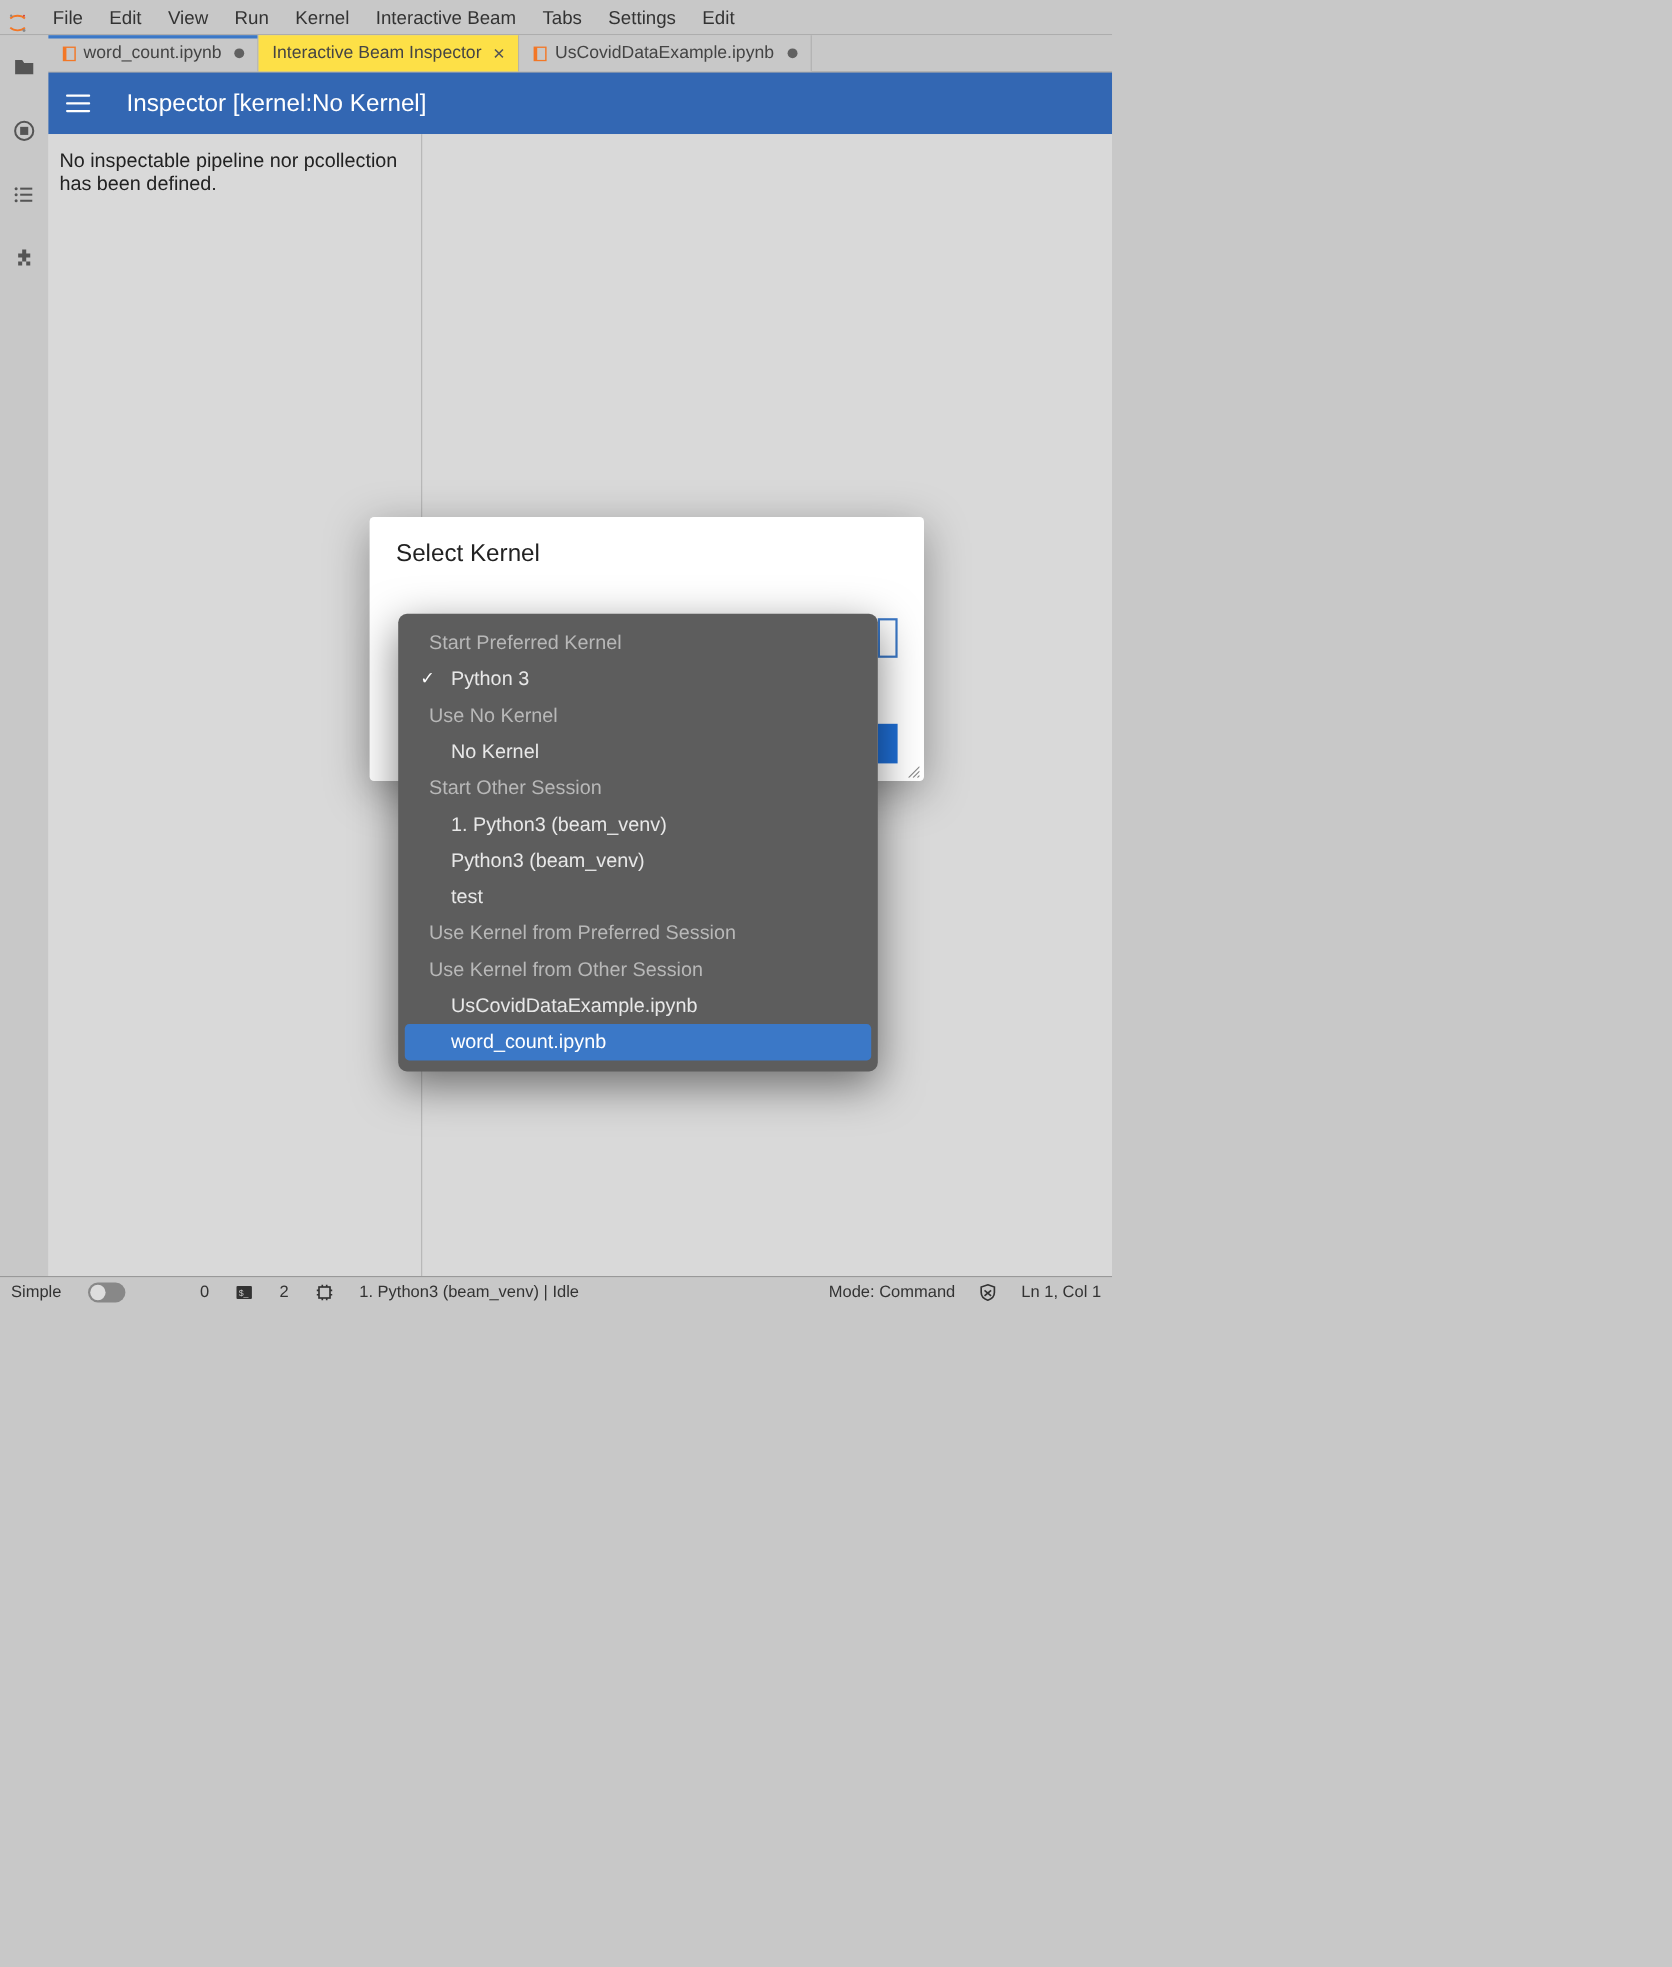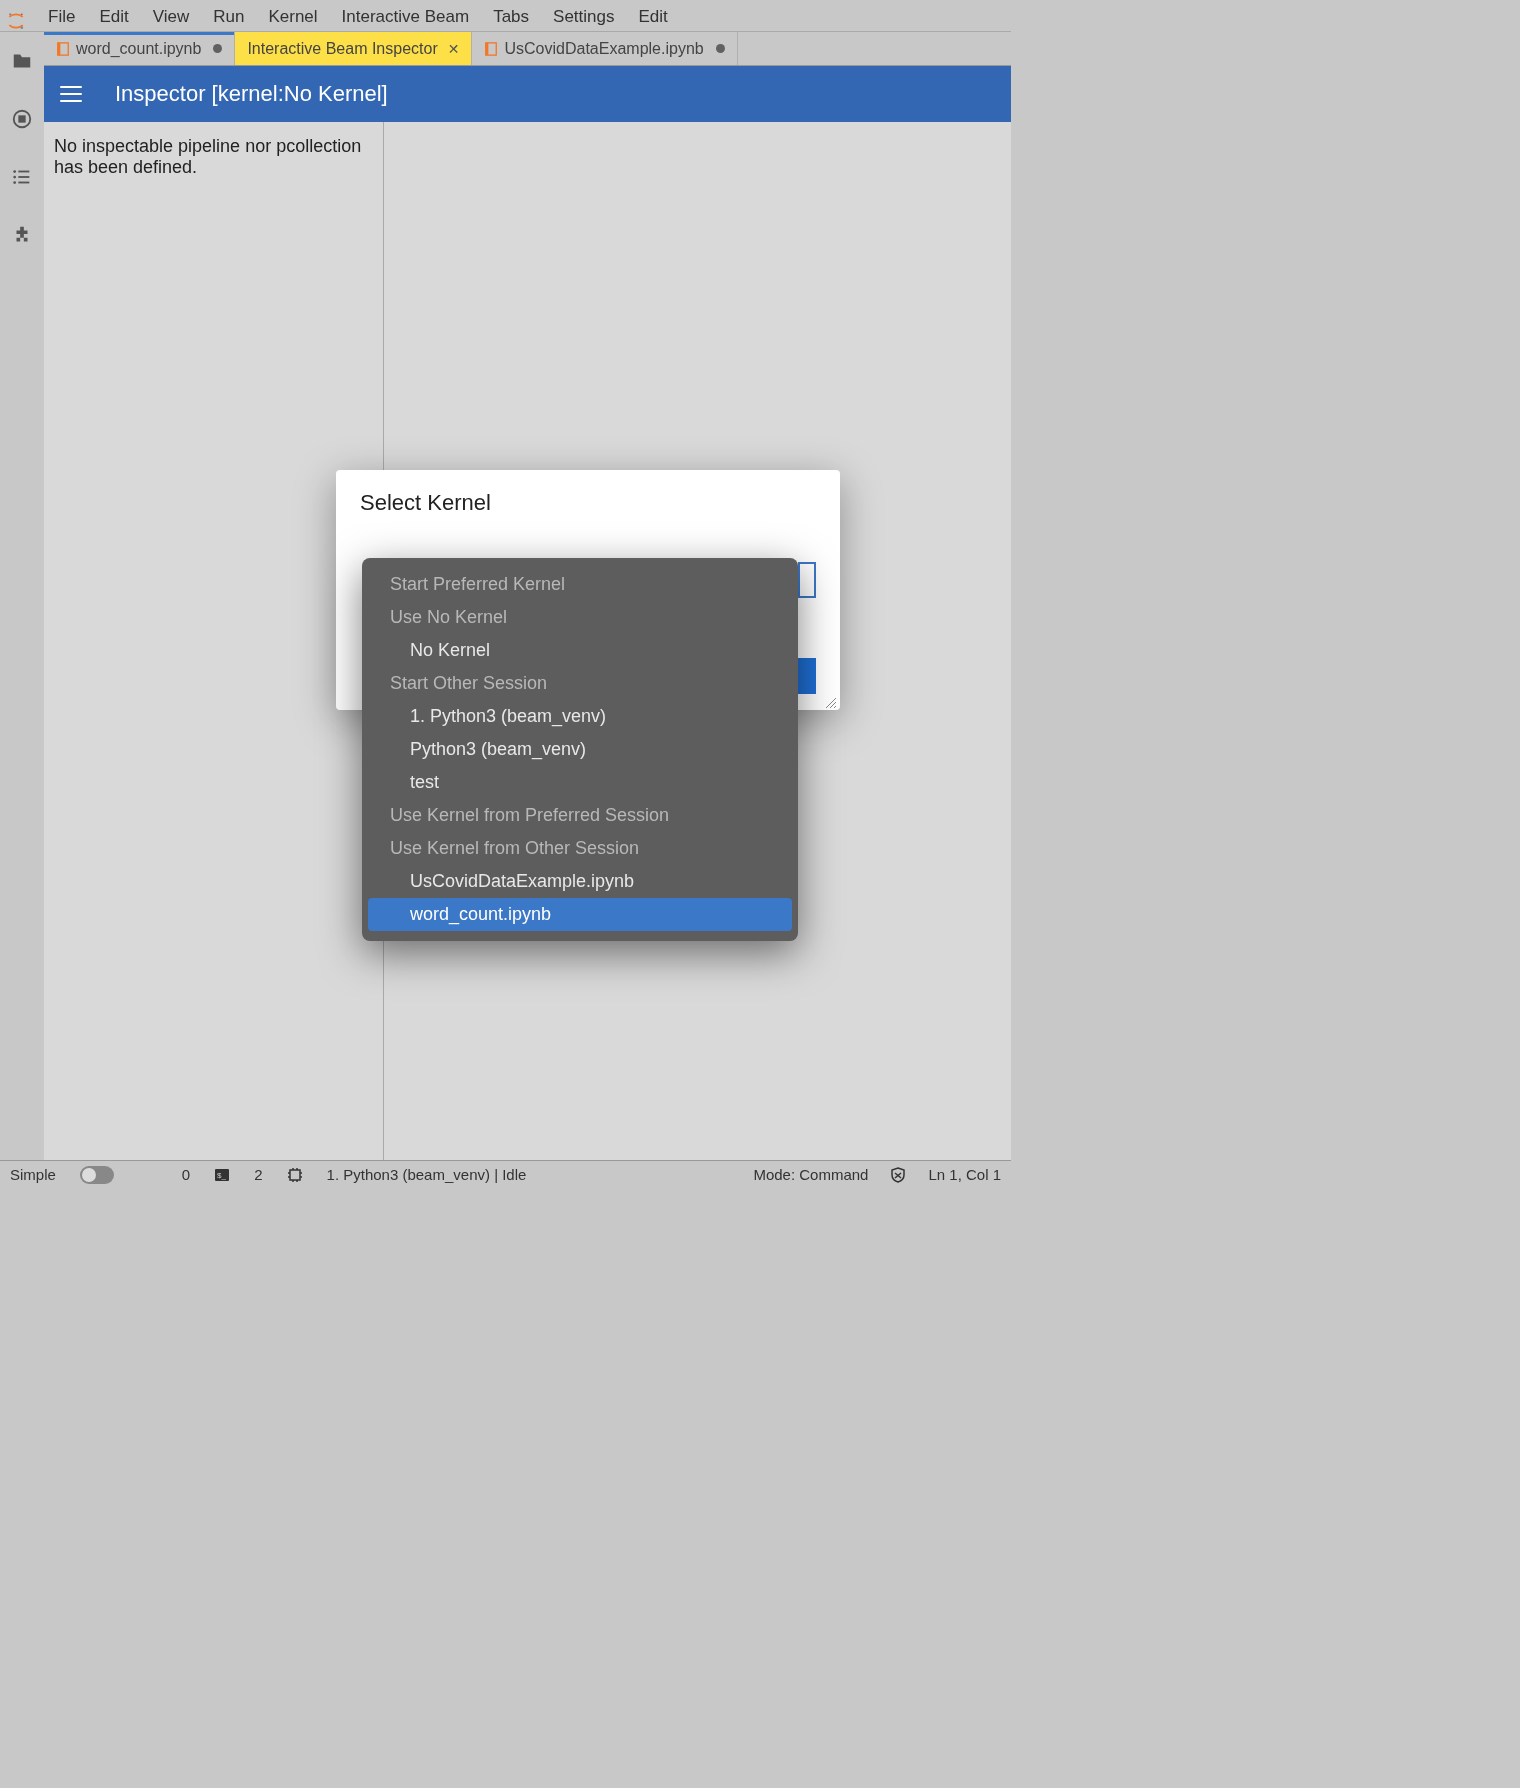--- a/index.html
+++ b/index.html
@@ -207,20 +207,21 @@
     <svg viewBox="0 0 12 12">
         <line x1="2" y1="12" x2="12" y2="2" stroke="#888"></line>
         <line x1="6" y1="12" x2="12" y2="6" stroke="#888"></line>
         <line x1="10" y1="12" x2="12" y2="10" stroke="#888"></line>
       </svg>
   </span>
 </div>
 
 <div class="dropdown">
   <div class="dd-group-label">Start Preferred Kernel</div>
+  <div class="dd-item checked">Python 3</div>
 
   <div class="dd-group-label">Use No Kernel</div>
   <div class="dd-item">No Kernel</div>
 
   <div class="dd-group-label">Start Other Session</div>
   <div class="dd-item">1. Python3 (beam_venv)</div>
   <div class="dd-item">Python3 (beam_venv)</div>
   <div class="dd-item">test</div>
 
   <div class="dd-group-label">Use Kernel from Preferred Session</div>

